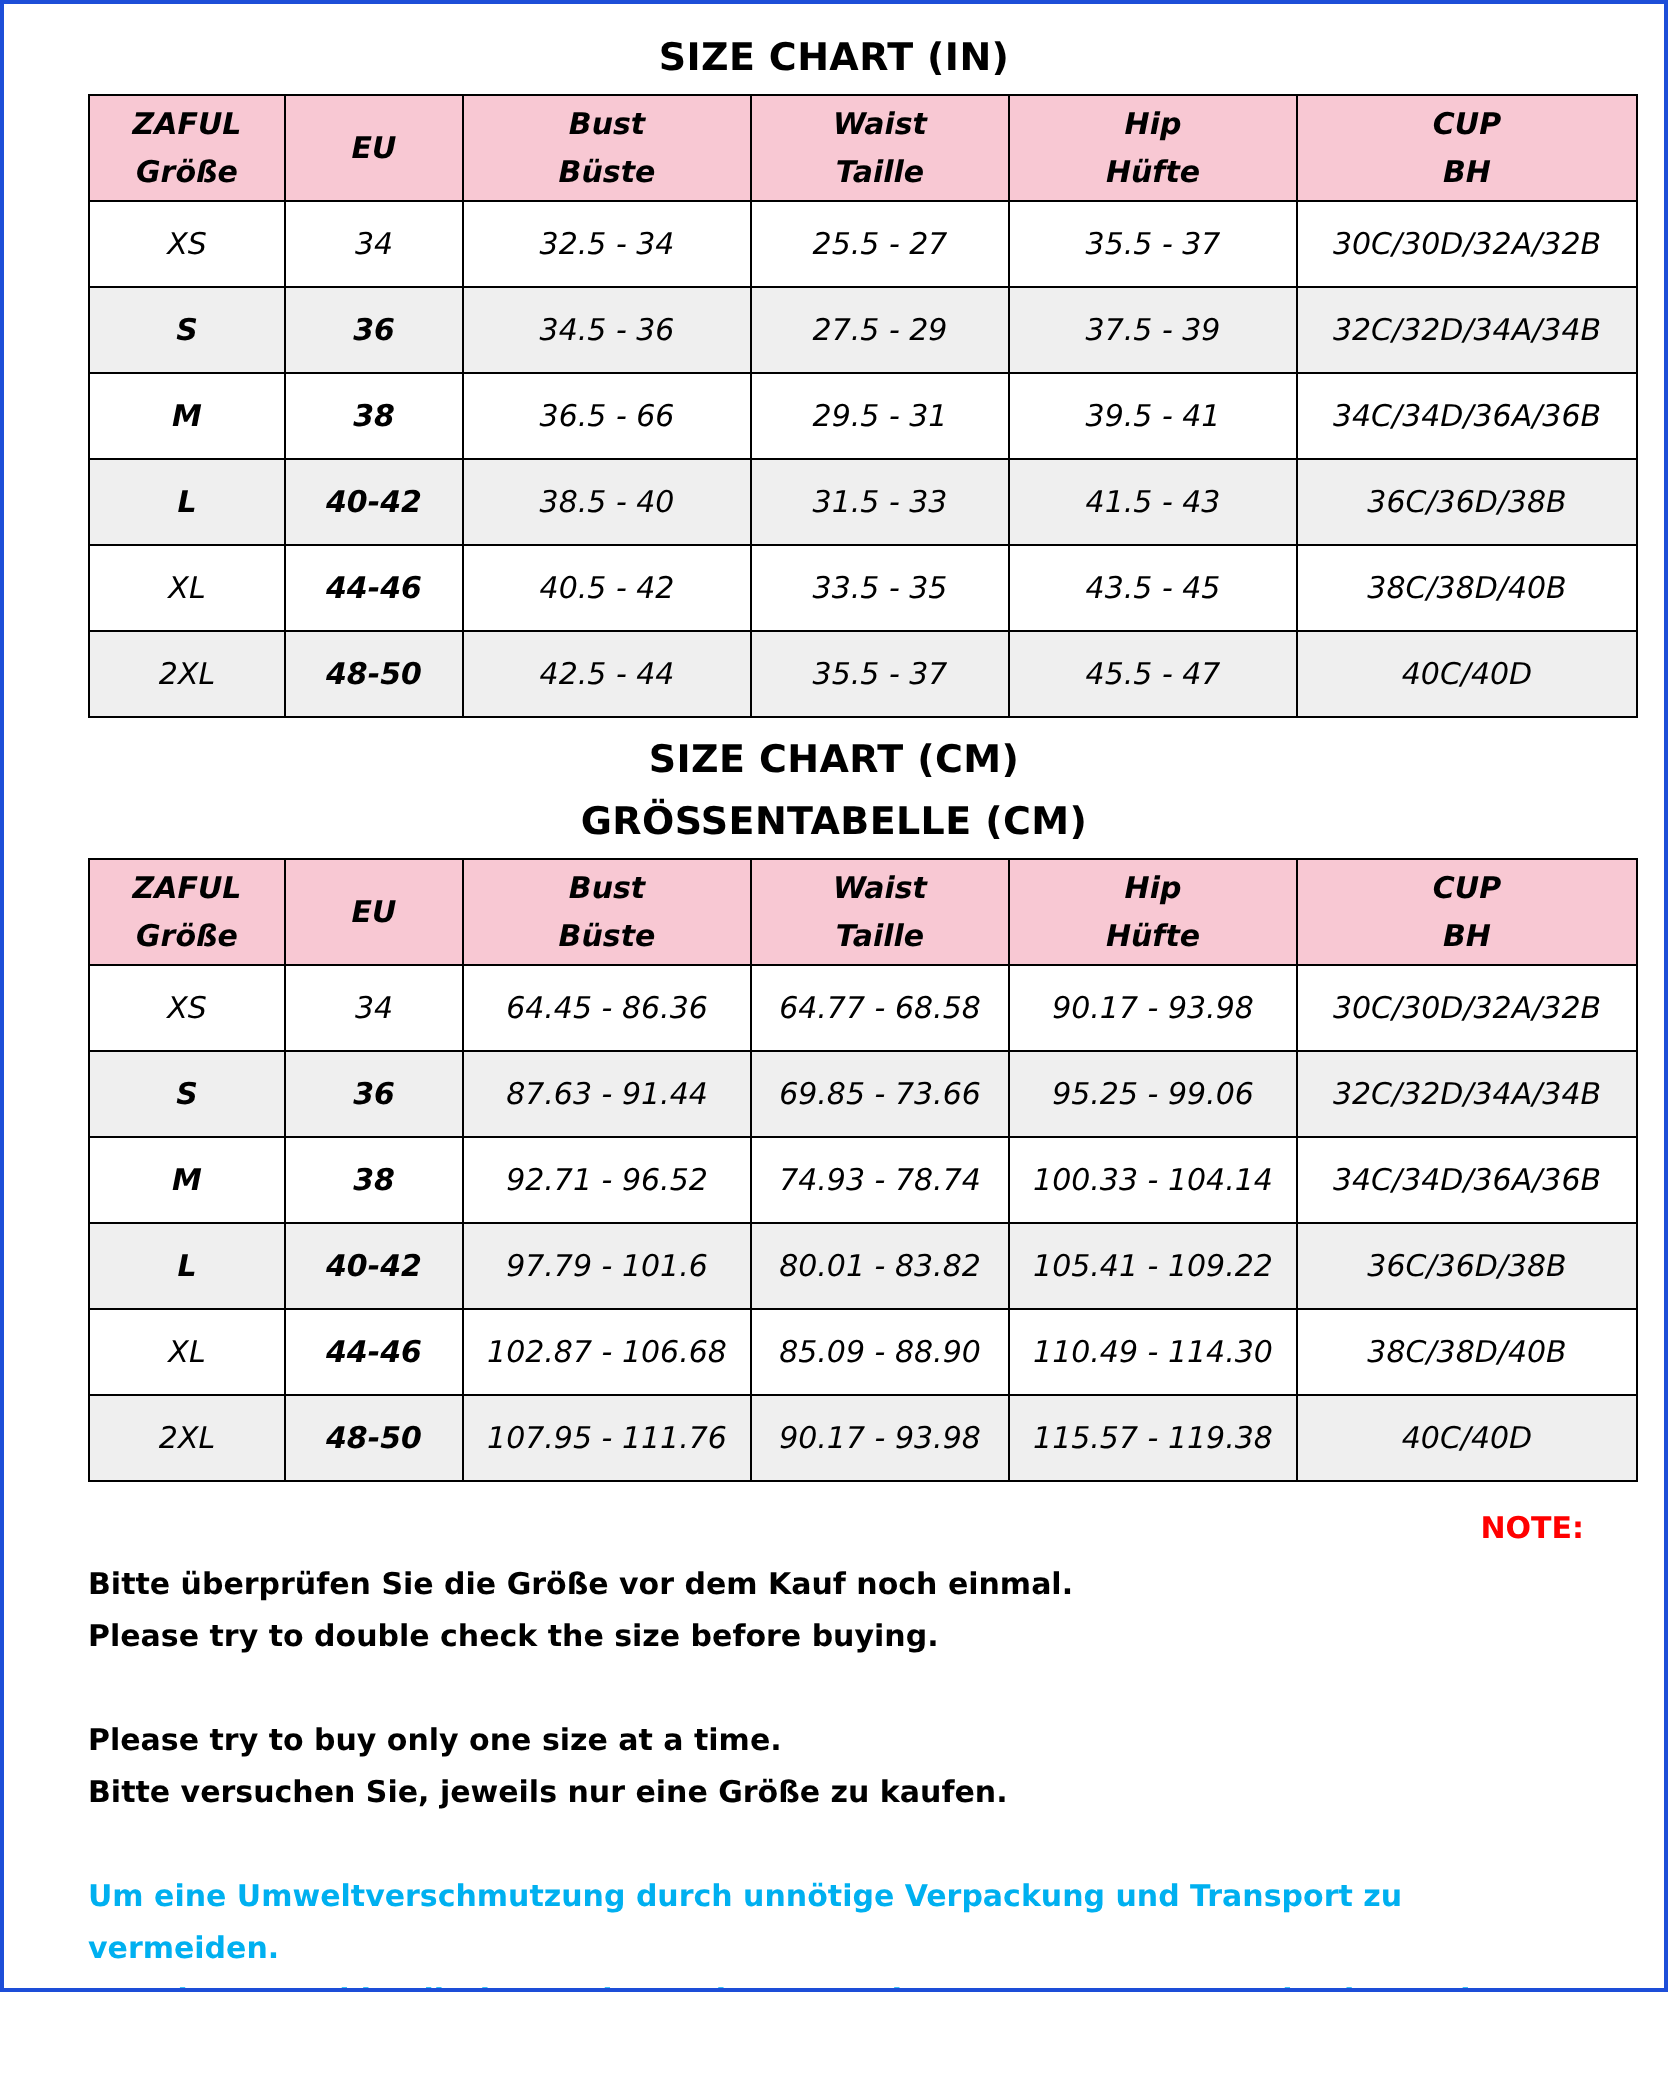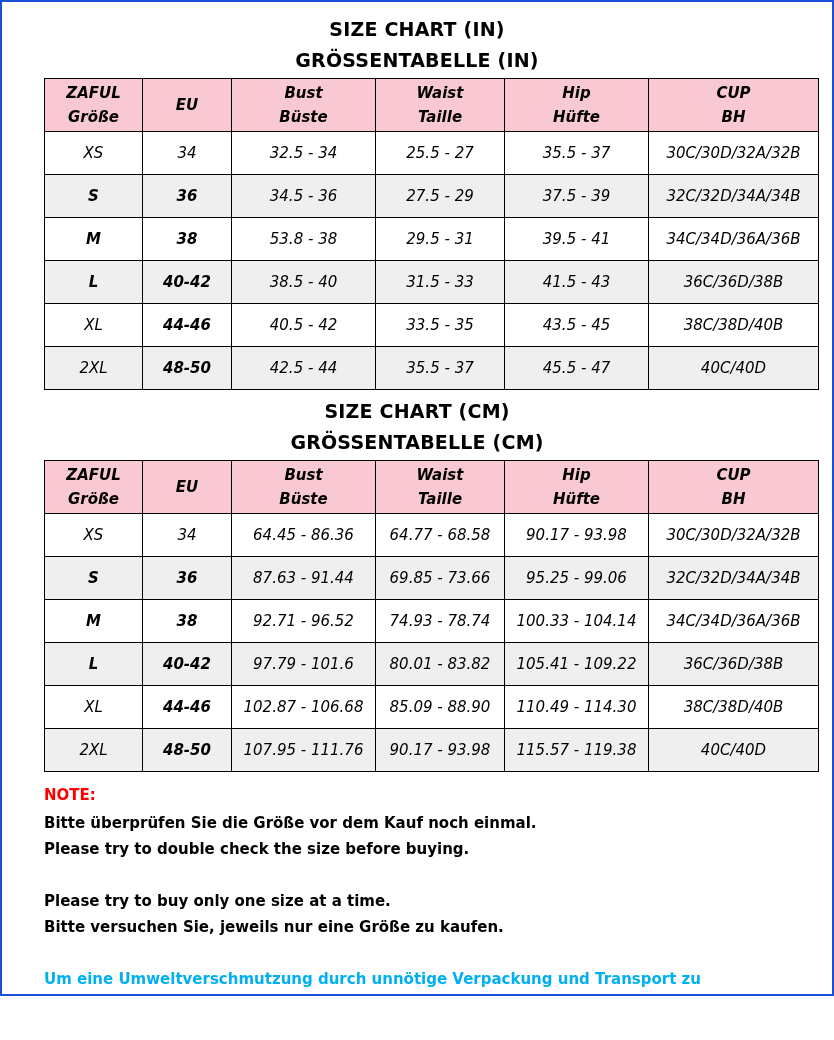--- a/index.html
+++ b/index.html
@@ -67,36 +67,36 @@
 
   .notes{
     margin:10px 40px 0 42px;
     font-size:15px;
     font-weight:bold;
   }
   .note-label{
     margin:0 0 2px 0;
     color:var(--note-red);
     line-height:26px;
+    text-align:right;
   }
   .note-para{
     margin:0 0 26px 0;
   }
   .note-para:last-child{margin-bottom:0;}
   .note-line{
     line-height:26px;
   }
 </style>
 </head>
 <body>
 
 <div class="page">
 
   <h1 class="chart-title">SIZE CHART (IN)</h1>
-  <h1 class="chart-title">GRÖSSENTABELLE (IN)</h1>
 
   <table class="size-table" id="table-in">
       <thead>
         <tr>
           <th>
             <div>ZAFUL</div>
             <div>Größe</div>
           </th>
           <th>
             <div>EU</div>
@@ -132,21 +132,21 @@
           <td style="font-weight: bold;">S</td>
           <td style="font-weight: bold;">36</td>
           <td>34.5 - 36</td>
           <td>27.5 - 29</td>
           <td>37.5 - 39</td>
           <td>32C/32D/34A/34B</td>
         </tr>
         <tr>
           <td style="font-weight: bold;">M</td>
           <td style="font-weight: bold;">38</td>
-          <td>53.8 - 38</td>
+          <td>36.5 - 66</td>
           <td>29.5 - 31</td>
           <td>39.5 - 41</td>
           <td>34C/34D/36A/36B</td>
         </tr>
         <tr class="alt">
           <td style="font-weight: bold;">L</td>
           <td style="font-weight: bold;">40-42</td>
           <td>38.5 - 40</td>
           <td>31.5 - 33</td>
           <td>41.5 - 43</td>

